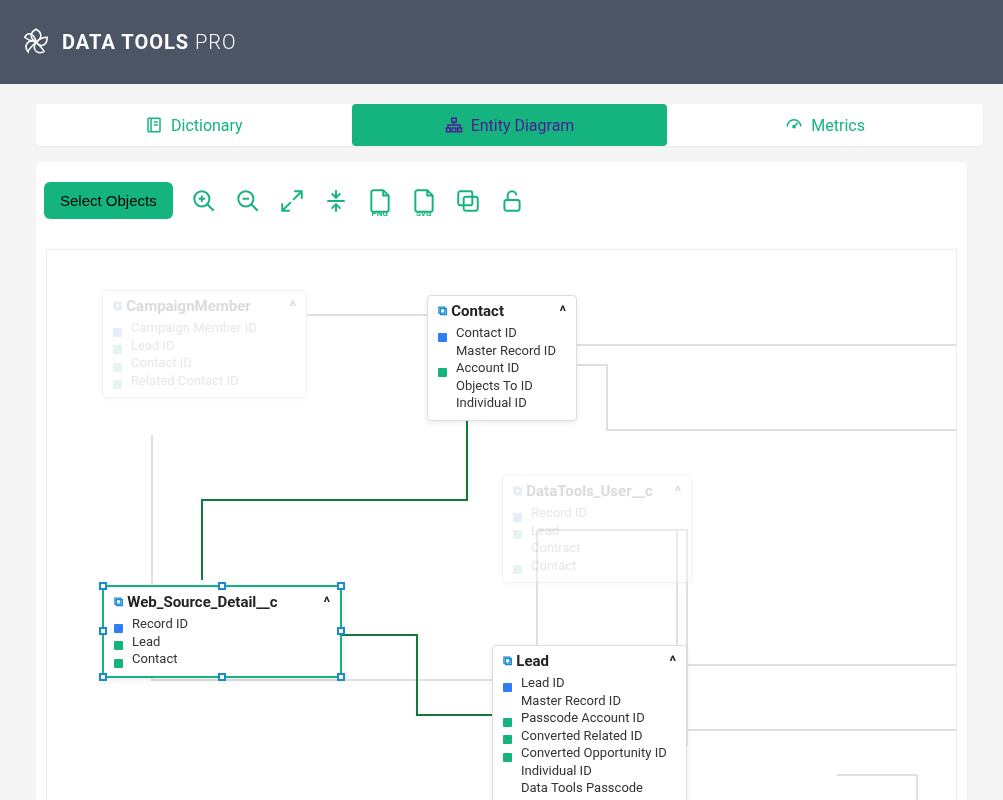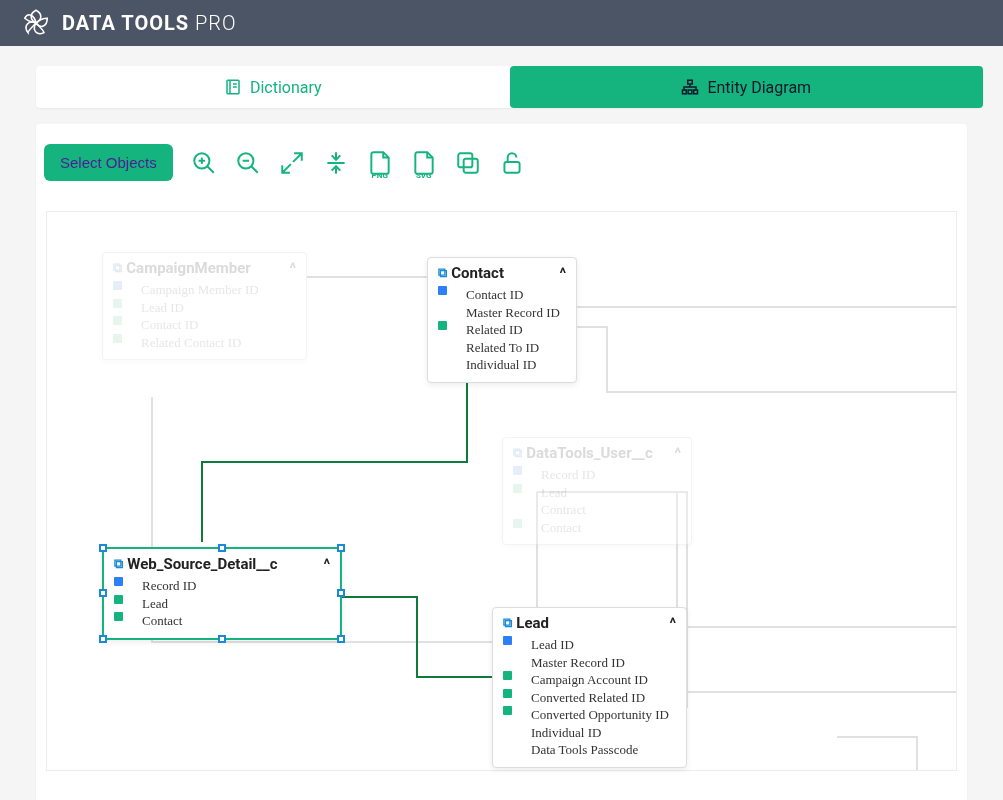--- a/index.html
+++ b/index.html
@@ -1,48 +1,48 @@
 <!DOCTYPE html>
 <html><head>
 <meta charset="utf-8">
 <style>
 * { box-sizing: border-box; margin: 0; padding: 0; }
 body { font-family: -apple-system, BlinkMacSystemFont, "Segoe UI", Roboto, sans-serif; background: #f5f5f5; width: 1003px; height: 800px; overflow: hidden; }
-.header { background: #4b5565; height: 46px; display: flex; align-items: center; padding: 0 20px; }
+.header { background: #4b5565; height: 84px; display: flex; align-items: center; padding: 0 20px; }
 .logo { display: flex; align-items: center; gap: 10px; color: #fff; }
 .logo-icon { width: 32px; height: 32px; }
 .logo-text { font-size: 20px; letter-spacing: 1px; }
 .logo-text .bold { font-weight: 700; }
 .logo-text .light { font-weight: 300; }
 .tabbar-wrap { padding: 20px 20px 0 36px; }
 .tabbar { background: #fff; border-radius: 4px; display: flex; height: 42px; box-shadow: 0 1px 2px rgba(0,0,0,0.05); }
 .tab { flex: 1; display: flex; align-items: center; justify-content: center; gap: 8px; color: #15b47e; font-size: 16px; cursor: pointer; border-radius: 4px; }
-.tab.active { background: #15b47e; color: #0f172a; }
+.tab.active { background: #15b47e; color: #4c1d95; }
 .tab svg { width: 18px; height: 18px; }
 .content-wrap { padding: 16px 36px 0 36px; }
 .content { background: #fff; border-radius: 4px; box-shadow: 0 1px 2px rgba(0,0,0,0.05); padding: 20px 0 0 0; height: 680px; overflow: hidden; }
 .toolbar { display: flex; align-items: center; gap: 18px; padding: 0 0 0 8px; }
-.select-btn { background: #15b47e; color: #4c1d95; border: none; padding: 10px 16px; border-radius: 6px; font-size: 15px; cursor: pointer; }
+.select-btn { background: #15b47e; color: #000000; border: none; padding: 10px 16px; border-radius: 6px; font-size: 15px; cursor: pointer; }
 .tool-icon { width: 26px; height: 26px; cursor: pointer; display: flex; align-items: flex-start; justify-content: center; color: #15b47e; position: relative; }
 .tool-icon svg { width: 26px; height: 26px; stroke: #15b47e; stroke-width: 1.8; fill: none; }
 .tool-label { position: absolute; bottom: -4px; font-size: 8px; font-weight: 700; color: #15b47e; }
 .canvas { position: relative; margin: 30px 10px 0 10px; border: 1px solid #ececec; height: 560px; background: #fff; }
 .svg-layer { position: absolute; inset: 0; width: 100%; height: 100%; pointer-events: none; }
 .svg-layer path { stroke-width: 2; fill: none; }
 .entity { position: absolute; background: #fff; border: 1px solid #ddd; border-radius: 4px; box-shadow: 0 2px 6px rgba(0,0,0,0.08); min-width: 150px; }
 .entity.dim { opacity: 0.35; }
 .entity.selected { border: 2px solid #15b47e; }
 .entity-header { display: flex; align-items: center; gap: 4px; padding: 6px 10px 2px 10px; font-weight: 700; font-size: 15px; color: #222; }
 .entity.dim .entity-header { color: #999; }
 .entity-header .ext-icon { color: #1a8ad6; font-size: 13px; }
 .entity.dim .entity-header .ext-icon { color: #b0c8dd; }
 .entity-header .chev { margin-left: auto; font-weight: 700; }
 .entity-fields { padding: 2px 10px 8px 10px; font-size: 13px; line-height: 1.35; color: #333; }
 .entity.dim .entity-fields { color: #bbb; }
-.fld { display: flex; align-items: flex-start; gap: 19px; font-family: Liberation Serif, serif; }
+.fld { display: flex; align-items: flex-end; gap: 9px; }
 .sq { width: 9px; height: 9px; border-radius: 1px; flex-shrink: 0; }
 .sq.blue { background: #2d7ef7; }
 .sq.green { background: #15b47e; }
 .sq.none { background: transparent; }
 .entity.dim .sq.blue { background: #b7d0f2; }
 .entity.dim .sq.green { background: #b8e6d3; }
 .handle { position: absolute; width: 8px; height: 8px; background: #fff; border: 2px solid #1a8ad6; }
 .handle.nw { top: -5px; left: -5px; } .handle.n { top: -5px; left: calc(50% - 4px); } .handle.ne { top: -5px; right: -5px; }
 .handle.w { top: calc(50% - 4px); left: -5px; } .handle.e { top: calc(50% - 4px); right: -5px; }
 .handle.sw { bottom: -5px; left: -5px; } .handle.s { bottom: -5px; left: calc(50% - 4px); } .handle.se { bottom: -5px; right: -5px; }
@@ -79,20 +79,28 @@
       <svg viewBox="0 0 24 24" fill="none" stroke="currentColor" stroke-width="2">
           <rect x="9" y="3" width="6" height="5"></rect>
           <path d="M12 8v4"></path>
           <path d="M4 16v-4h16v4"></path>
           <rect x="2" y="16" width="5" height="5"></rect>
           <rect x="9.5" y="16" width="5" height="5"></rect>
           <rect x="17" y="16" width="5" height="5"></rect>
         </svg>
       <span>Entity Diagram</span>
     </div>
+    <div class="tab">
+      <svg viewBox="0 0 24 24" fill="none" stroke="currentColor" stroke-width="2">
+          <path d="M3 14a9 9 0 0 1 18 0"></path>
+          <path d="M12 14l5-5"></path>
+          <circle cx="12" cy="14" r="1.5" fill="currentColor"></circle>
+        </svg>
+      <span>Metrics</span>
+    </div>
   </div>
 </div>
 
 <div class="content-wrap">
   <div class="content">
     <div class="toolbar">
       <button class="select-btn">Select Objects</button>
       <div class="tool-icon">
           <svg viewBox="0 0 24 24">
             <circle cx="10" cy="10" r="7"></circle>
@@ -195,25 +203,25 @@
             <div class="fld">
               <span class="sq blue"></span>
               <span>Contact ID</span>
             </div>
             <div class="fld">
               <span class="sq none"></span>
               <span>Master Record ID</span>
             </div>
             <div class="fld">
               <span class="sq green"></span>
-              <span>Related ID</span>
-            </div>
-            <div class="fld">
-              <span class="sq none"></span>
-              <span>Related To ID</span>
+              <span>Account ID</span>
+            </div>
+            <div class="fld">
+              <span class="sq none"></span>
+              <span>Objects To ID</span>
             </div>
             <div class="fld">
               <span class="sq none"></span>
               <span>Individual ID</span>
             </div>
           </div>
       </div>
 
       <div class="entity dim" style="left:455px; top:225px; width:190px;">
         <div class="entity-header">
@@ -281,21 +289,21 @@
             <div class="fld">
               <span class="sq blue"></span>
               <span>Lead ID</span>
             </div>
             <div class="fld">
               <span class="sq none"></span>
               <span>Master Record ID</span>
             </div>
             <div class="fld">
               <span class="sq green"></span>
-              <span>Campaign Account ID</span>
+              <span>Passcode Account ID</span>
             </div>
             <div class="fld">
               <span class="sq green"></span>
               <span>Converted Related ID</span>
             </div>
             <div class="fld">
               <span class="sq green"></span>
               <span>Converted Opportunity ID</span>
             </div>
             <div class="fld">

